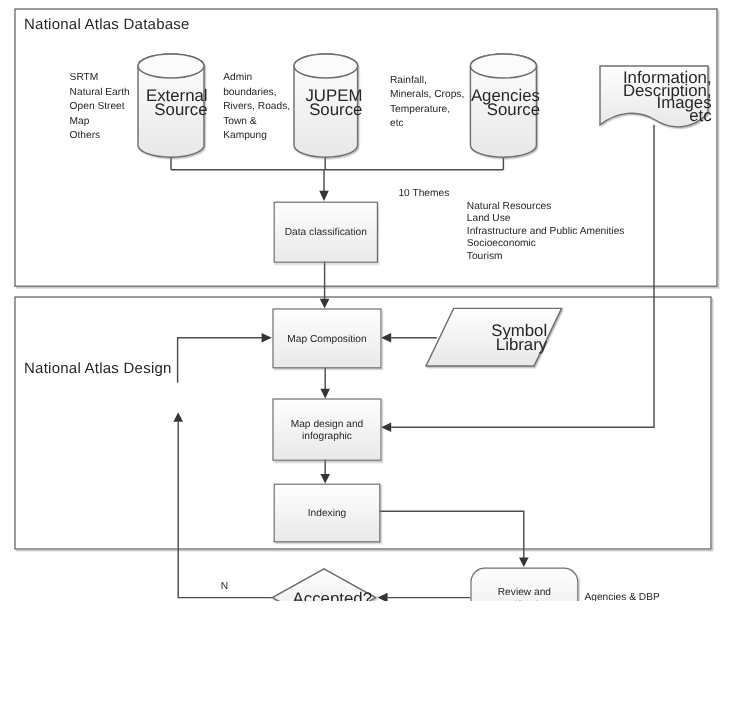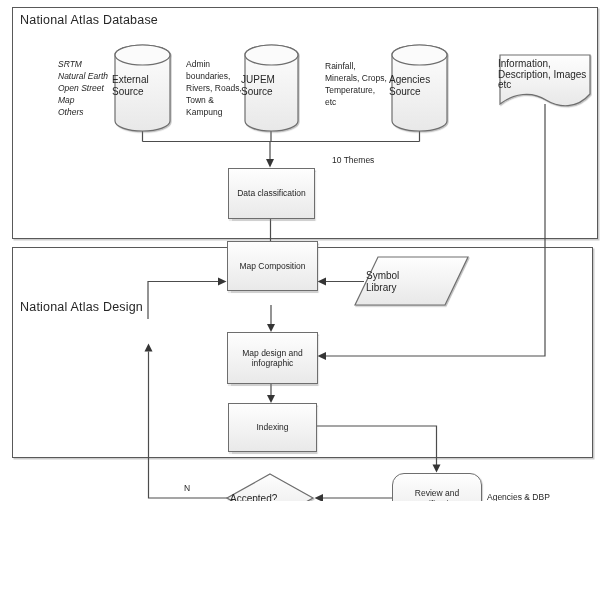--- a/index.html
+++ b/index.html
@@ -7,22 +7,22 @@
          font-family:"Liberation Sans",sans-serif;color:#212121;overflow:hidden;}
   .section{position:absolute;border:1px solid #595959;background:transparent;z-index:1;
            box-shadow:1.5px 1.5px 0 rgba(160,160,160,0.55);}
   .layer{position:absolute;left:0;top:0;z-index:2;}
   .title{position:absolute;z-index:3;font-size:12.5px;color:#262626;letter-spacing:0.2px;}
   .box{position:absolute;z-index:3;background:linear-gradient(#fefefe,#e9e9e9);
        border:1px solid #6e6e6e;box-shadow:1px 1.5px 1px rgba(120,120,120,0.35);
        display:flex;align-items:center;justify-content:center;text-align:center;
        font-size:8.5px;line-height:10.5px;white-space:pre-line;color:#262626;}
   .txt{position:absolute;z-index:3;font-size:8.5px;line-height:12px;white-space:pre-line;color:#262626;}
-  .shape-label{position:absolute;z-index:3;font-size:10px;line-height:11.5px;
-               white-space:pre-line;text-align:left;color:#262626;}
+  .shape-label{position:absolute;z-index:3;font-size:14px;line-height:11.5px;
+               white-space:pre-line;text-align:right;color:#262626;}
   .edge-label{position:absolute;z-index:3;font-size:8.5px;color:#262626;}
   .themes{position:absolute;z-index:3;font-size:8.5px;line-height:10.4px;white-space:pre-line;color:#262626;}
   .ln{fill:none;stroke:#4c4c4c;stroke-width:1.2;}
   .ar{fill:#353535;stroke:none;}
   .shape{fill:url(#gShape);stroke:#6e6e6e;stroke-width:1.2;}
   .shape-top{fill:#fbfbfb;stroke:#6e6e6e;stroke-width:1.2;}
 </style>
 </head>
 <body>
 
@@ -91,21 +91,21 @@
     <path class="shape" filter="url(#ds)" d="M500,55 H590 V94 C577,109 559,108 546,100 C532,91 514,93 500,104 Z"></path>
 
     <polygon class="shape" filter="url(#ds)" points="378,257 468,257 445,305 355,305"></polygon>
 
     <polygon class="shape" filter="url(#ds)" points="270,474 313,498 270,522 227,498"></polygon>
   </svg>
 
   <div class="title" style="left:20px;top:13px;">National Atlas Database</div>
   <div class="title" style="left:20px;top:252px;margin-top:48px;">National Atlas Design</div>
 
-  <div class="txt" style="left:58px;top:58px;font-style:italic;">SRTM
+  <div class="txt" style="left:58px;top:58px;">SRTM
 Natural Earth
 Open Street
 Map
 Others</div>
   <div class="txt" style="left:186px;top:58px;">Admin
 boundaries,
 Rivers, Roads,
 Town &amp;
 Kampung</div>
   <div class="txt" style="left:325px;top:60px;">Rainfall,
@@ -120,22 +120,27 @@
   <div class="shape-label" style="left:389px;top:74px;width:61px;">Agencies
 Source</div>
 
   <div class="shape-label" style="left:498px;top:59px;width:95px;line-height:10.5px;">Information,
 Description, Images
 etc</div>
 
   <div class="box" style="left:228px;top:168px;width:85px;height:49px;">Data classification</div>
 
   <div class="themes" style="left:332px;top:155px;">10 Themes</div>
+  <div class="themes" style="left:389px;top:166px;">Natural Resources
+Land Use
+Infrastructure and Public Amenities
+Socioeconomic
+Tourism</div>
 
-  <div class="box" style="left:227px;top:241px;width:89px;height:48px;">Map Composition</div>
+  <div class="box" style="left:227px;top:257px;width:89px;height:48px;">Map Composition</div>
   <div class="shape-label" style="left:366px;top:270px;width:90px;">Symbol
 Library</div>
   <div class="box" style="left:227px;top:332px;width:89px;height:50px;">Map design and
 infographic</div>
   <div class="box" style="left:228px;top:403px;width:87px;height:47px;">Indexing</div>
 
   <div class="shape-label" style="left:230px;top:493px;width:80px;">Accepted?</div>
   <div class="edge-label" style="left:184px;top:483px;">N</div>
   <div class="edge-label" style="left:282px;top:520px;">Y</div>
   <div class="box" style="left:392px;top:473px;width:88px;height:49px;border-radius:12px;">Review and

